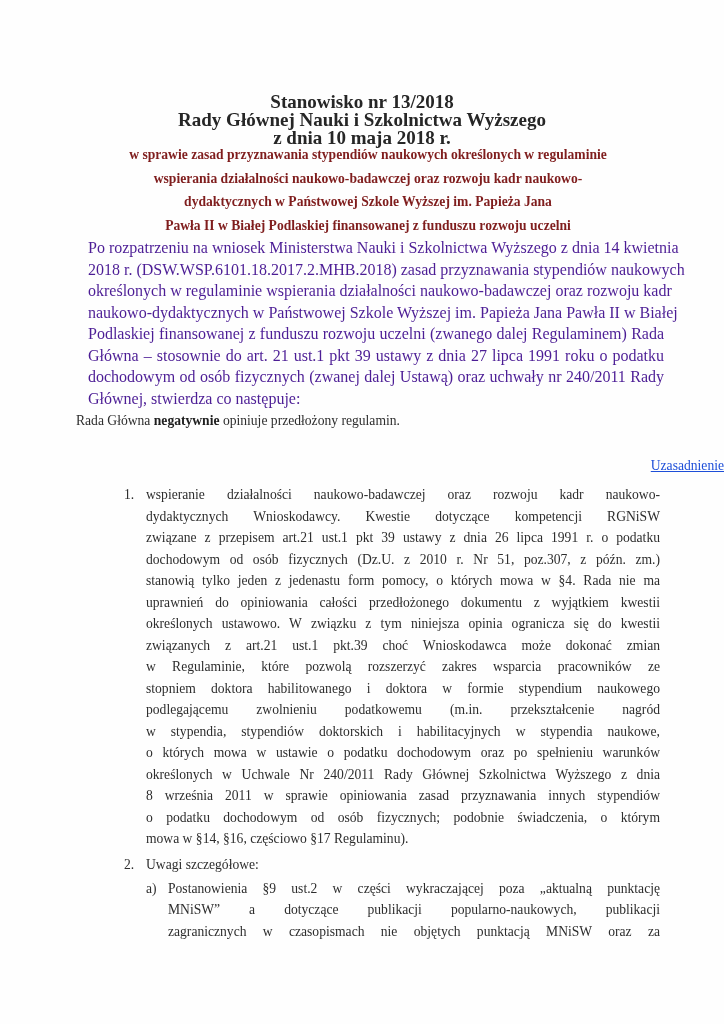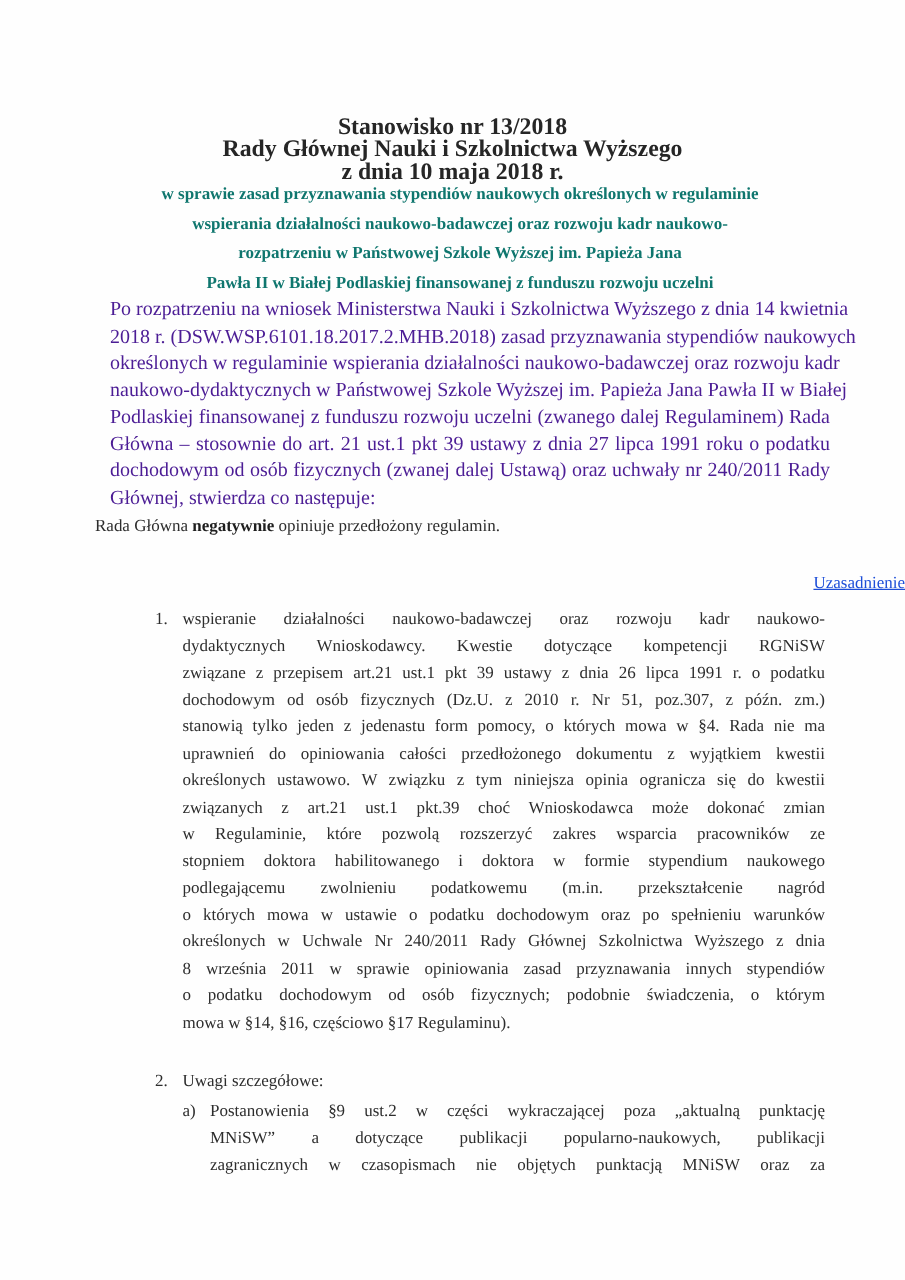--- a/index.html
+++ b/index.html
@@ -9,21 +9,21 @@
       font-family: "Liberation Serif", "DejaVu Serif", serif;
       color: #2a2a2a;
     }
     .page { position: relative; width: 724px; height: 1024px; background: #fefefe; }
     .header {
       position: absolute; left: 0; width: 724px; top: 93px;
       text-align: center; font-weight: bold; font-size: 19px; line-height: 18px; color: #262626;
     }
     .subject {
       position: absolute; left: 80px; width: 576px; top: 143px;
-      text-align: center; font-weight: bold; font-size: 13.6px; line-height: 23.5px; color: #0f766e;
+      text-align: center; font-weight: bold; font-size: 13.6px; line-height: 23.5px; color: #7f1d1d;
     }
     .intro {
       position: absolute; left: 88px; width: 576px; top: 237px;
       font-size: 16px; line-height: 21.5px; text-align: justify; color: #4c1d95;
     }
     .intro .ln { display: block; text-align: justify; text-align-last: justify; white-space: nowrap; }
     .intro .ln.last { text-align-last: left; }
     .decision {
       position: absolute; left: 76px; top: 411px;
       font-size: 13.6px; line-height: 20px; color: #2d2d2d;
@@ -56,21 +56,21 @@
 
   <div class="header">
     <div>Stanowisko nr 13/2018</div>
     <div>Rady Głównej Nauki i Szkolnictwa Wyższego</div>
     <div>z dnia 10 maja 2018 r.</div>
   </div>
 
   <div class="subject">
     <div>w sprawie zasad przyznawania stypendiów naukowych określonych w regulaminie</div>
     <div>wspierania działalności naukowo-badawczej oraz rozwoju kadr naukowo-</div>
-    <div>rozpatrzeniu w Państwowej Szkole Wyższej im. Papieża Jana</div>
+    <div>dydaktycznych w Państwowej Szkole Wyższej im. Papieża Jana</div>
     <div>Pawła II w Białej Podlaskiej finansowanej z funduszu rozwoju uczelni</div>
   </div>
 
   <div class="intro">
     <span class="ln">Po rozpatrzeniu na wniosek Ministerstwa Nauki i Szkolnictwa Wyższego z dnia 14 kwietnia</span>
     <span class="ln">2018 r. (DSW.WSP.6101.18.2017.2.MHB.2018) zasad przyznawania stypendiów naukowych</span>
     <span class="ln">określonych w regulaminie wspierania działalności naukowo-badawczej oraz rozwoju kadr</span>
     <span class="ln">naukowo-dydaktycznych w Państwowej Szkole Wyższej im. Papieża Jana Pawła II w Białej</span>
     <span class="ln">Podlaskiej finansowanej z funduszu rozwoju uczelni (zwanego dalej Regulaminem) Rada</span>
     <span class="ln">Główna – stosownie do art. 21 ust.1 pkt 39 ustawy z dnia 27 lipca 1991 roku o podatku</span>
@@ -89,20 +89,21 @@
       <span class="ln">dydaktycznych Wnioskodawcy. Kwestie dotyczące kompetencji RGNiSW</span>
       <span class="ln">związane z przepisem art.21 ust.1 pkt 39 ustawy z dnia 26 lipca 1991 r. o podatku</span>
       <span class="ln">dochodowym od osób fizycznych (Dz.U. z 2010 r. Nr 51, poz.307, z późn. zm.)</span>
       <span class="ln">stanowią tylko jeden z jedenastu form pomocy, o których mowa w §4. Rada nie ma</span>
       <span class="ln">uprawnień do opiniowania całości przedłożonego dokumentu z wyjątkiem kwestii</span>
       <span class="ln">określonych ustawowo. W związku z tym niniejsza opinia ogranicza się do kwestii</span>
       <span class="ln">związanych z art.21 ust.1 pkt.39 choć Wnioskodawca może dokonać zmian</span>
       <span class="ln">w Regulaminie, które pozwolą rozszerzyć zakres wsparcia pracowników ze</span>
       <span class="ln">stopniem doktora habilitowanego i doktora w formie stypendium naukowego</span>
       <span class="ln">podlegającemu zwolnieniu podatkowemu (m.in. przekształcenie nagród</span>
+      <span class="ln">w stypendia, stypendiów doktorskich i habilitacyjnych w stypendia naukowe,</span>
       <span class="ln">o których mowa w ustawie o podatku dochodowym oraz po spełnieniu warunków</span>
       <span class="ln">określonych w Uchwale Nr 240/2011 Rady Głównej Szkolnictwa Wyższego z dnia</span>
       <span class="ln">8 września 2011 w sprawie opiniowania zasad przyznawania innych stypendiów</span>
       <span class="ln">o podatku dochodowym od osób fizycznych; podobnie świadczenia, o którym</span>
       <span class="ln last">mowa w §14, §16, częściowo §17 Regulaminu).</span>
     </div>
   </div>
 
   <div class="item item2">
     <span class="num">2.</span>

